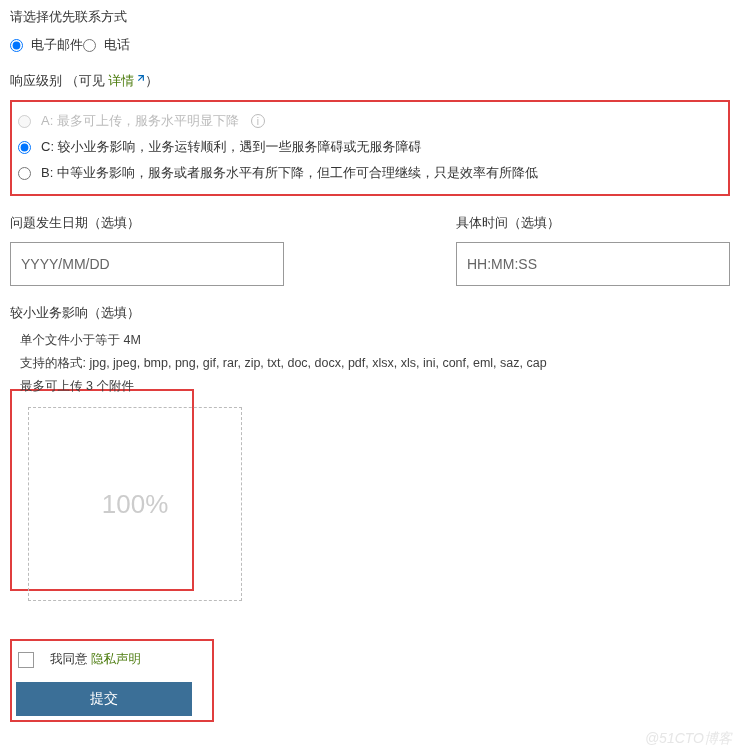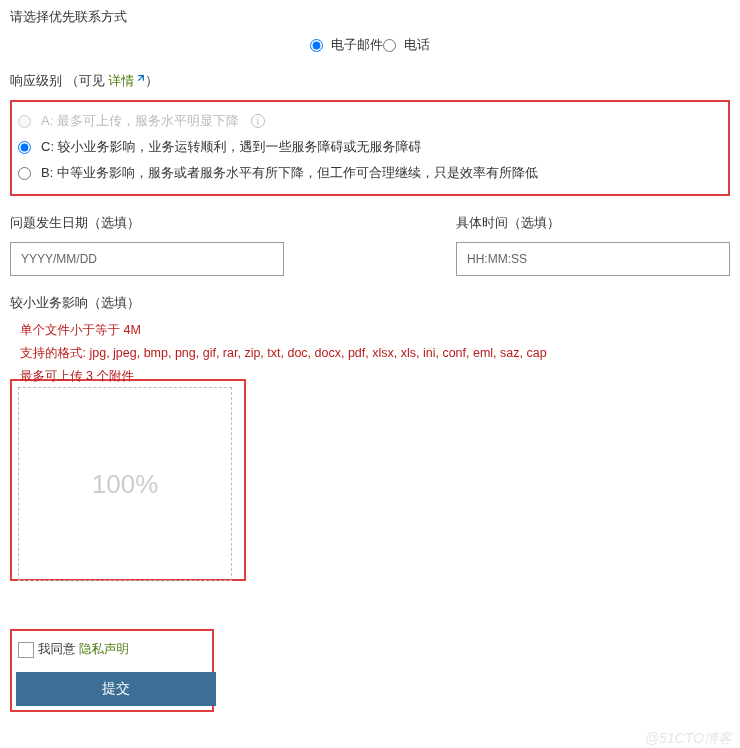--- a/index.html
+++ b/index.html
@@ -10,72 +10,72 @@
     background: #fff;
     padding: 8px 10px;
     width: 740px;
   }
   .section { margin-bottom: 18px; }
   .section-title { font-size: 13px; color: #333; margin-bottom: 10px; }
   .paren { }
   .link { color: #4d7c0f; text-decoration: none; }
   .ext-icon { display: inline-block; width: 10px; height: 10px; vertical-align: 1px; margin-left: 1px; }
 
-  .radio-row { display: flex; margin-top: 6px; justify-content: center; }
+  .radio-row { display: flex; margin-top: 6px; }
   .radio-item { display: flex; align-items: center; gap: 8px; font-size: 13px; }
   input[type="radio"] { width: 13px; height: 13px; }
 
   .red-box { border: 2px solid #e03e3e; }
 
   .severity-box { padding: 6px 6px 8px 6px; margin-top: 4px; }
   .sev-item { display: flex; align-items: center; gap: 10px; padding: 4px 0; font-size: 13px; }
   .sev-item.disabled { color: #bbb; }
   .info-icon { display: inline-flex; align-items: center; justify-content: center;
     width: 14px; height: 14px; border: 1px solid #bbb; border-radius: 50%;
     font-size: 10px; color: #bbb; margin-left: 2px; }
 
   .two-col { display: flex; gap: 32px; margin-top: 4px; justify-content: space-between; }
   .col { flex: 0 0 274px; }
   .col .label { font-size: 13px; margin-bottom: 10px; }
   .text-input {
-    width: 100%; height: 34px; border: 1px solid #999;
-    padding: 16px 10px; font-size: 12px; color: #666; outline: none;
+    width: 100%; height: 44px; border: 1px solid #999;
+    padding: 16px 10px; font-size: 14px; color: #666; outline: none;
     font-family: inherit;
   }
   .text-input::placeholder { color: #666; }
 
   .upload-hints { padding-left: 10px; }
-  .hint { font-size: 12.5px; color: #b91c1c; margin-top: 6px; }
+  .hint { font-size: 12.5px; color: #404040; margin-top: 6px; }
 
   .upload-box-wrap { margin-top: -6px; }
   .upload-box {
     width: 214px; height: 194px;
     border: 1px dashed #bbb;
     display: flex; align-items: center; justify-content: center;
     margin: 4px 0 0 4px;
   }
   .upload-pct { font-size: 26px; color: #ccc; font-weight: 400; }
-  .upload-red { border: 2px solid #e03e3e; width: 236px; height: 202px; padding: 2px; }
+  .upload-red { border: 2px solid #e03e3e; width: 184px; height: 202px; padding: 12px; }
 
   .bottom-red {
     border: 2px solid #e03e3e;
     width: 204px;
     margin-top: 48px;
     padding: 0;
   }
   .agree-row {
-    display: flex; align-items: center; gap: 4px;
+    display: flex; align-items: center; gap: 16px;
     padding: 10px 6px 14px 6px; font-size: 12.5px;
   }
   .checkbox {
     width: 16px; height: 16px; border: 1px solid #999; display: inline-block;
     background: #fff;
   }
   .submit-btn {
-    width: 200px; height: 34px;
+    width: 176px; height: 34px;
     background: #3b6f97; color: #fff;
     border: none; font-size: 14px;
     display: flex; align-items: center; justify-content: center;
     margin: 0 0 4px 4px;
     cursor: pointer;
   }
 
   .watermark {
     position: fixed; right: 8px; bottom: 0;
     font-size: 14px; color: #e6e6e6; font-style: italic;

